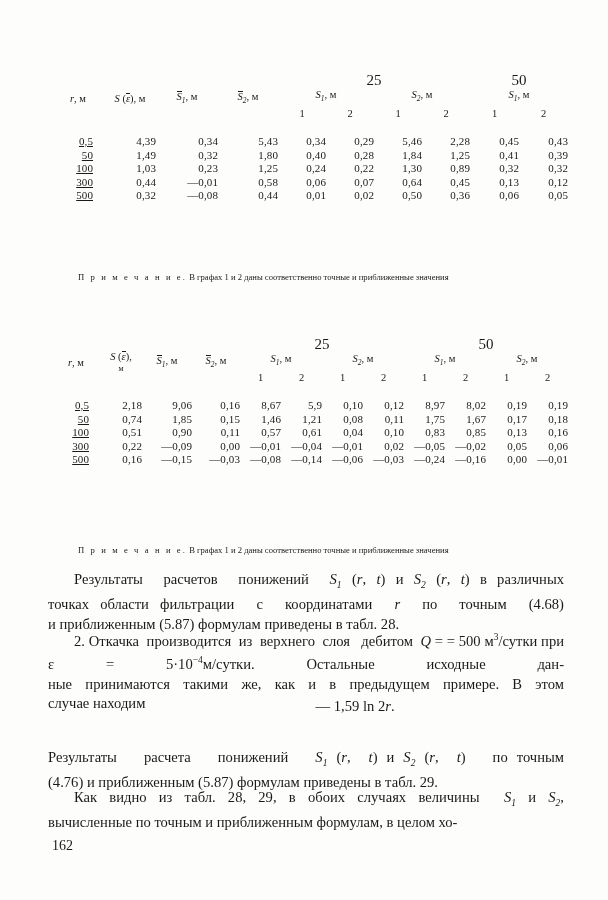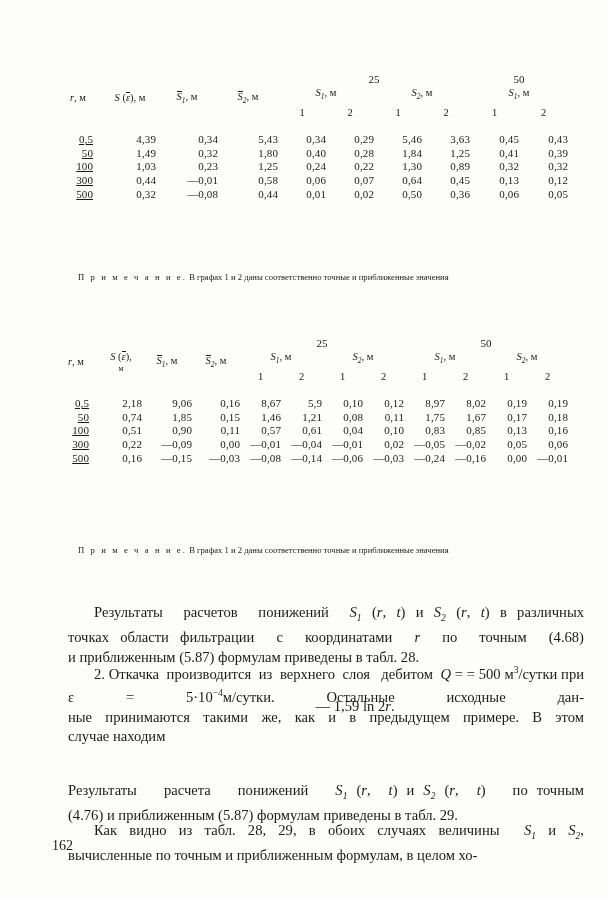--- a/index.html
+++ b/index.html
@@ -59,21 +59,21 @@
     text-align: center;
     font-size: 10.5px;
     height: 14px;
   }
   .hdr-stub {
     text-align: center;
     font-size: 10.5px;
   }
   .grp-label {
     text-align: center;
-    font-size: 11px;
+    font-size: 15px;
     height: 15px;
   }
   .num-head {
     text-align: center;
     font-size: 10.5px;
     height: 22px;
   }
 
   td.num {
     text-align: right;
@@ -108,28 +108,27 @@
   }
   #note-1 { top: 272px; }
   #note-2 { top: 545px; }
   .note .spaced {
     letter-spacing: 2.1px;
   }
 
   
   .para {
     position: absolute;
-    left: 68px;
+    left: 48px;
     width: 516px;
     font-size: 14.6px;
     line-height: 19.5px;
     text-align: justify;
     text-justify: inter-word;
     hyphens: none;
-    margin-top: 33px;
   }
   .para .ind { display: inline-block; width: 26px; }
 
   #para-1 { top: 570px; }
   #para-2 { top: 628px; }
   #para-3 { top: 748px; }
   #para-4 { top: 788px; }
 
   .eq {
     position: absolute;
@@ -245,21 +244,21 @@
         </tr>
 
         <tr>
           <td class="num first">0,5</td>
           <td class="num vl">4,39</td>
           <td class="num vl">0,34</td>
           <td class="num vl">5,43</td>
           <td class="num vl">0,34</td>
           <td class="num vl">0,29</td>
           <td class="num vl">5,46</td>
-          <td class="num vl">3,63</td>
+          <td class="num vl">2,28</td>
           <td class="num vl">0,45</td>
           <td class="num vl">0,43</td>
         </tr>
         <tr>
           <td class="num first">50</td>
           <td class="num vl">1,49</td>
           <td class="num vl">0,32</td>
           <td class="num vl">1,80</td>
           <td class="num vl">0,40</td>
           <td class="num vl">0,28</td>

